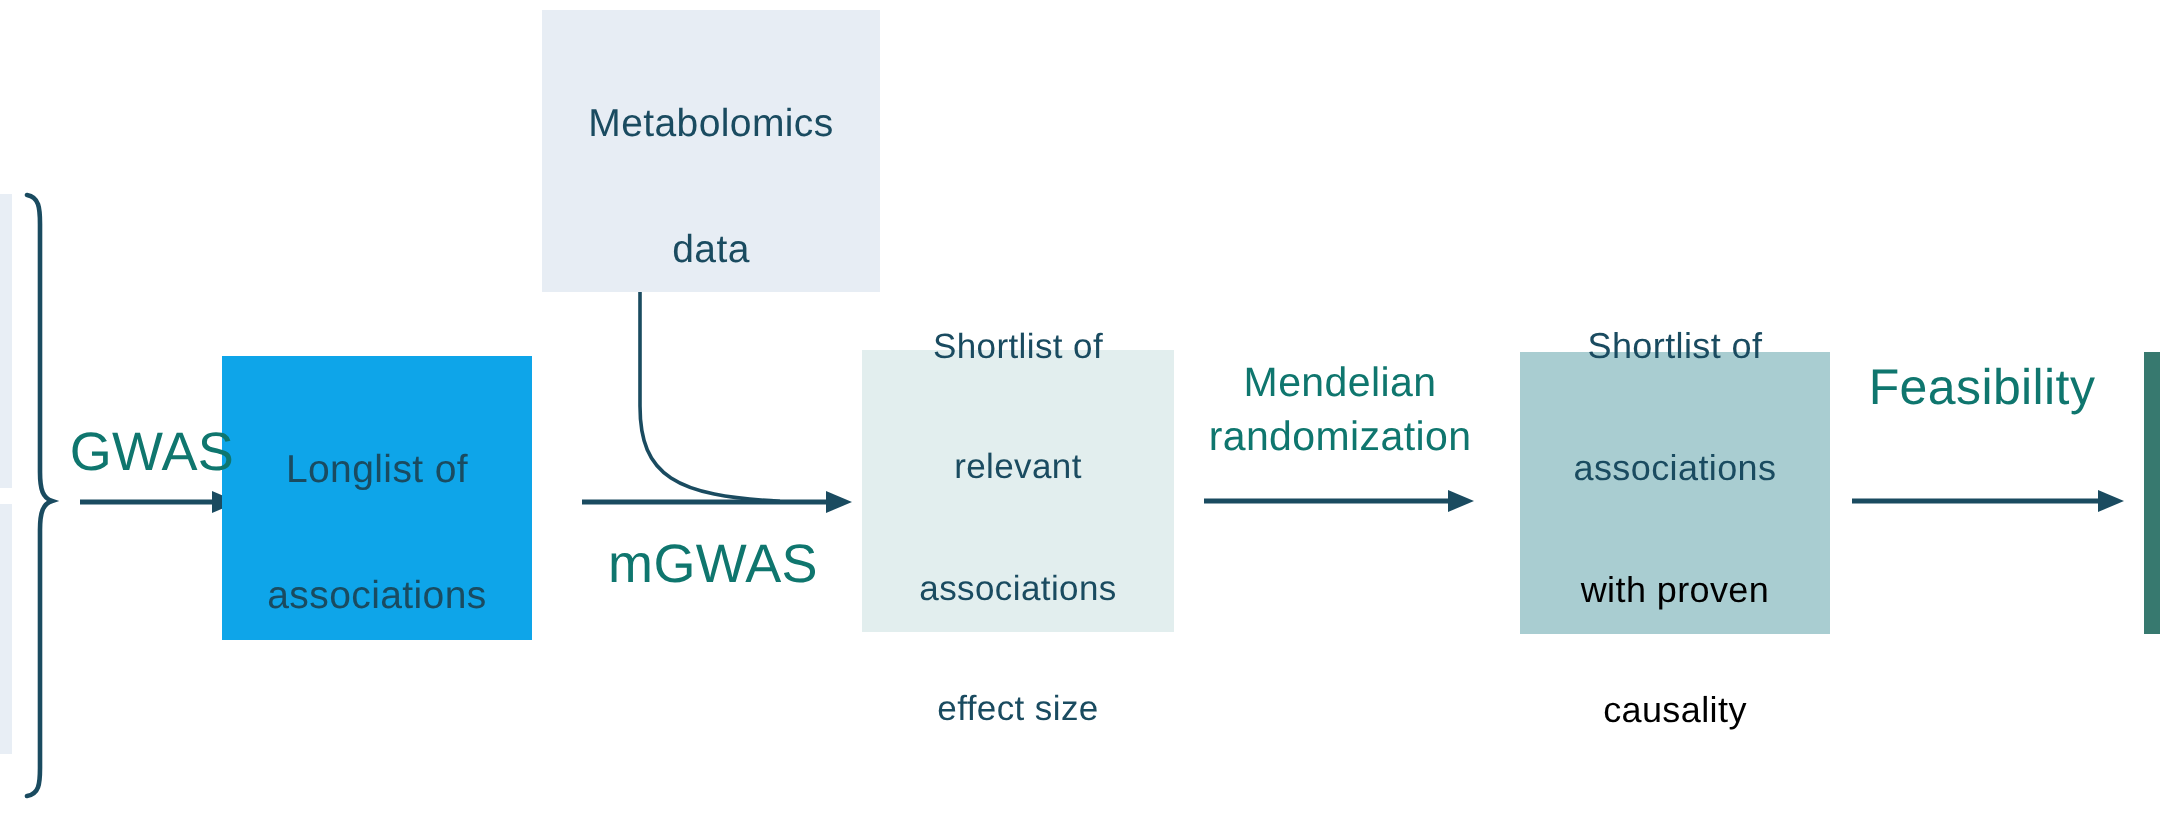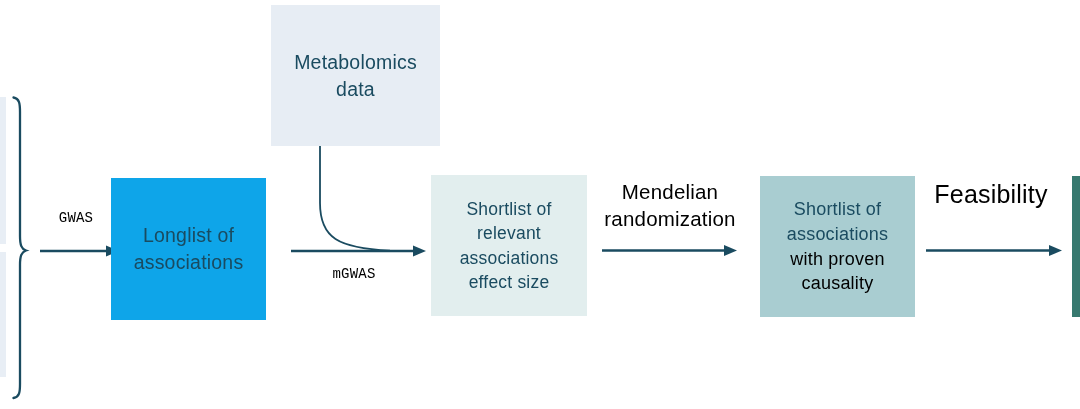--- a/index.html
+++ b/index.html
@@ -5,26 +5,26 @@
   html,body { margin:0; padding:0; background:#ffffff; }
   .canvas {
     position:relative; width:1080px; height:409px; background:#ffffff;
     font-family:"Liberation Sans", sans-serif; overflow:hidden;
     color:#1a4b60;
   }
   .box {
     position:absolute; display:flex; align-items:center; justify-content:center;
     text-align:center; letter-spacing:0.2px;
   }
-  .box .line { line-height:1.38; }
+  .box .line { line-height:1.38;margin-top:36px; }
   .label {
     position:absolute; text-align:center; letter-spacing:0.2px; line-height:1.32;
-    color:#000000;
+    color:#0f766e;
   }
-  .edge-label { font-size:14px;font-family:Liberation Mono, monospace; }
+  .edge-label { font-size:27px; }
   .node-metabolomics { left:271px; top:5px;   width:169px; height:141px; background:#e7edf4; font-size:19.5px; }
   .node-longlist     { left:111px; top:178px; width:155px; height:142px; background:#0ea5e9; font-size:19.5px; }
   .node-shortlist1   { left:431px; top:175px; width:156px; height:141px; background:#e2eeee; font-size:17.5px; }
   .node-shortlist2   { left:760px; top:176px; width:155px; height:141px; background:#a9cdd1; font-size:18px; }
   .node-shortlist2 .accent { color:#000000; }
   .edge-bar   { position:absolute; left:1072px; top:176px; width:8px; height:141px; background:#37796f; }
   .strip      { position:absolute; left:0; width:6px; background:#e8eef5; }
   .strip-top    { top:97px;  height:147px; }
   .strip-bottom { top:252px; height:125px; }
   svg.overlay { position:absolute; left:0; top:0; }

